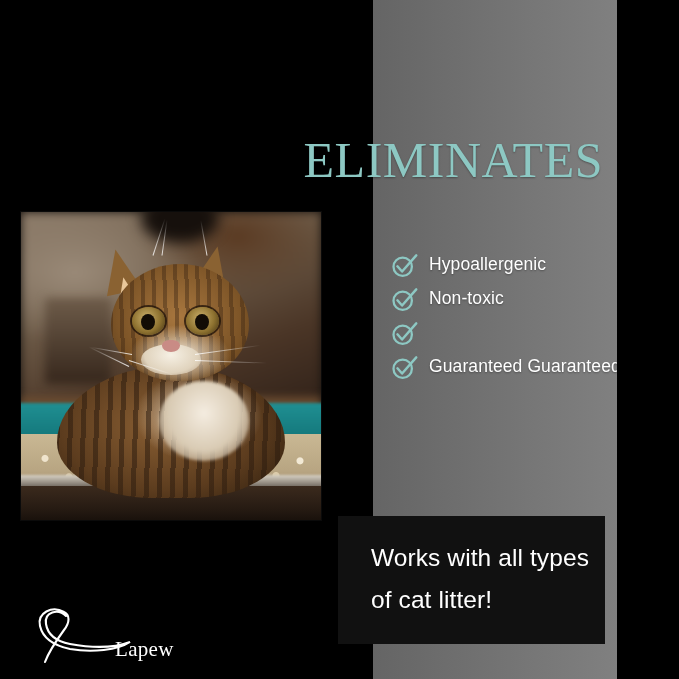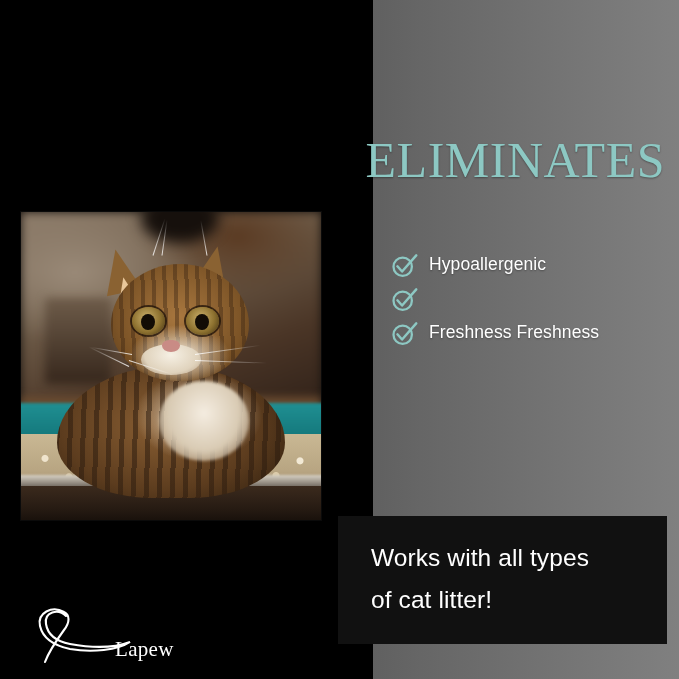--- a/index.html
+++ b/index.html
@@ -6,21 +6,21 @@
     margin: 0;
     padding: 0;
     background: #000;
   }
   body {
     font-family: "Liberation Sans", sans-serif;
   }
 
   .ad {
     position: relative;
-    width: 679px;
+    width: 617px;
     height: 679px;
     overflow: hidden;
     background: #000;
   }
 
   
   .bg-gradient {
     position: absolute;
     inset: 0;
     background: linear-gradient(to right, #2e2e2e 0%, #4a4a4a 28%, #666666 62%, #808080 100%);
@@ -317,38 +317,47 @@
     <div class="check-row">
       <span class="check-icon">
         <svg viewBox="0 0 32 32" width="28" height="28" aria-hidden="true">
           <circle cx="14.5" cy="18" r="10.5" fill="none" stroke="#8dc8c3" stroke-width="2.6"></circle>
           <path d="M8.5 17.5 L13.8 23.5 L30 5" fill="none" stroke="#8dc8c3" stroke-width="2.8" stroke-linecap="round" stroke-linejoin="round"></path>
         </svg>
       </span>
       <span class="check-label">Hypoallergenic</span>
     </div>
 
-
     <div class="check-row">
       <span class="check-icon">
         <svg viewBox="0 0 32 32" width="28" height="28" aria-hidden="true">
           <circle cx="14.5" cy="18" r="10.5" fill="none" stroke="#8dc8c3" stroke-width="2.6"></circle>
           <path d="M8.5 17.5 L13.8 23.5 L30 5" fill="none" stroke="#8dc8c3" stroke-width="2.8" stroke-linecap="round" stroke-linejoin="round"></path>
         </svg>
       </span>
+      <span class="check-label">Non-toxic</span>
     </div>
 
     <div class="check-row">
       <span class="check-icon">
         <svg viewBox="0 0 32 32" width="28" height="28" aria-hidden="true">
           <circle cx="14.5" cy="18" r="10.5" fill="none" stroke="#8dc8c3" stroke-width="2.6"></circle>
           <path d="M8.5 17.5 L13.8 23.5 L30 5" fill="none" stroke="#8dc8c3" stroke-width="2.8" stroke-linecap="round" stroke-linejoin="round"></path>
         </svg>
       </span>
-      <span class="check-label">Freshness Freshness</span>
+    </div>
+
+    <div class="check-row">
+      <span class="check-icon">
+        <svg viewBox="0 0 32 32" width="28" height="28" aria-hidden="true">
+          <circle cx="14.5" cy="18" r="10.5" fill="none" stroke="#8dc8c3" stroke-width="2.6"></circle>
+          <path d="M8.5 17.5 L13.8 23.5 L30 5" fill="none" stroke="#8dc8c3" stroke-width="2.8" stroke-linecap="round" stroke-linejoin="round"></path>
+        </svg>
+      </span>
+      <span class="check-label">Guaranteed Guaranteed</span>
     </div>
 
   </div>
 
   <div class="callout">
     <div class="callout-text">Works with all types
 of cat litter!</div>
   </div>
 
   <div class="brand">

